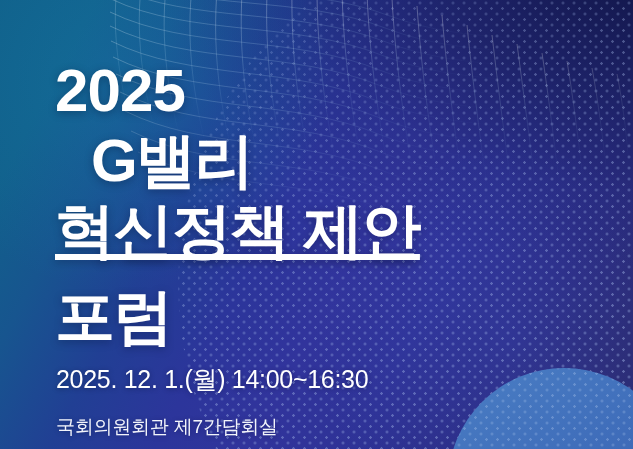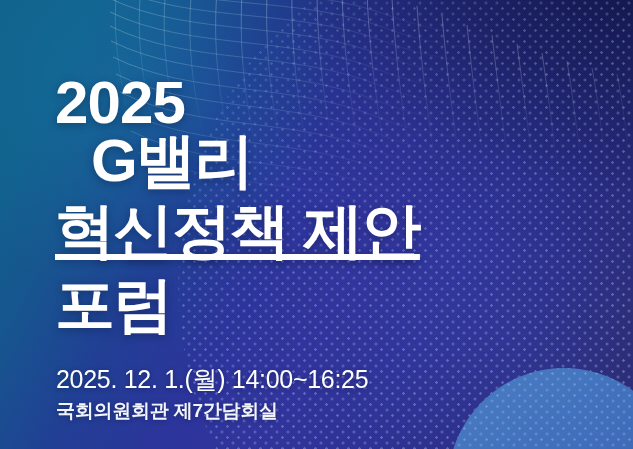--- a/index.html
+++ b/index.html
@@ -114,41 +114,41 @@
   .headline{
     position:absolute;
     top:60px; left:0;
     color:#ffffff;
     font-weight:700;
     letter-spacing:-0.028em;
     line-height:0.97;
     text-shadow:0 2px 9px rgba(6,14,48,0.34);
     white-space:nowrap;
   }
-  .hl-1{ top:62px;  font-size:60px; letter-spacing:-0.015em;margin-top:12px; }
+  .hl-1{ top:62px;  font-size:60px; letter-spacing:-0.015em; }
   .hl-2{ top:132px; font-size:60px;margin-left:36px; }
   .hl-3{ top:202px; font-size:60px;text-decoration:underline; }
-  .hl-4{ top:276px; font-size:60px; }
+  .hl-4{ top:288px; font-size:60px; }
 
   .date-line{
     position:absolute;
     top:363px; left:1px;
     color:#ffffff;
     font-size:25px;
     font-weight:400;
     letter-spacing:-0.012em;
     white-space:nowrap;
     text-shadow:0 1px 5px rgba(6,14,48,0.40);
   }
   .venue-line{
     position:absolute;
-    top:398px; left:1px;
+    top:414px; left:1px;
     color:#f2f4fb;
     font-size:19px;
-    font-weight:700;
+    font-weight:400;
     letter-spacing:-0.012em;
     white-space:nowrap;
     text-shadow:0 1px 5px rgba(6,14,48,0.40);
   }
 
   
   .edge-sliver{
     position:absolute;
     left:56px; bottom:-9px;
     color:rgba(214,222,244,0.30);
@@ -233,20 +233,20 @@
   <div class="content">
 
     <div class="headline hl-1">2025</div>
 
     <div class="headline hl-2">G밸리</div>
 
     <div class="headline hl-3">혁신정책 제안</div>
 
     <div class="headline hl-4">포럼</div>
 
-    <div class="date-line">2025. 12. 1.(월) 14:00~16:25</div>
+    <div class="date-line">2025. 12. 1.(월) 14:00~16:30</div>
 
     <div class="venue-line">국회의원회관 제7간담회실</div>
   </div>
 
   <div class="edge-sliver"></div>
 
 </div>
 
 </body></html>

